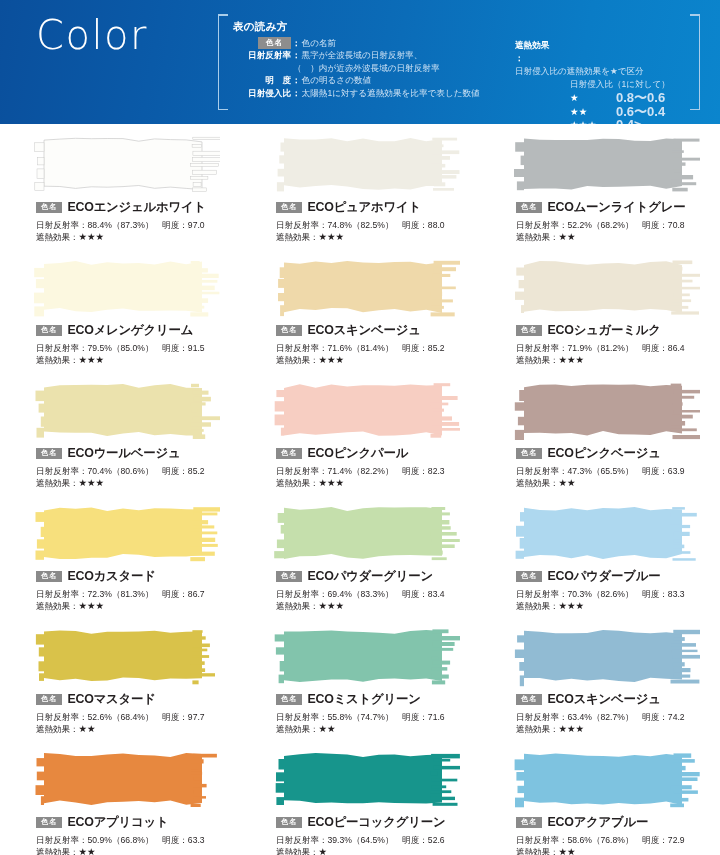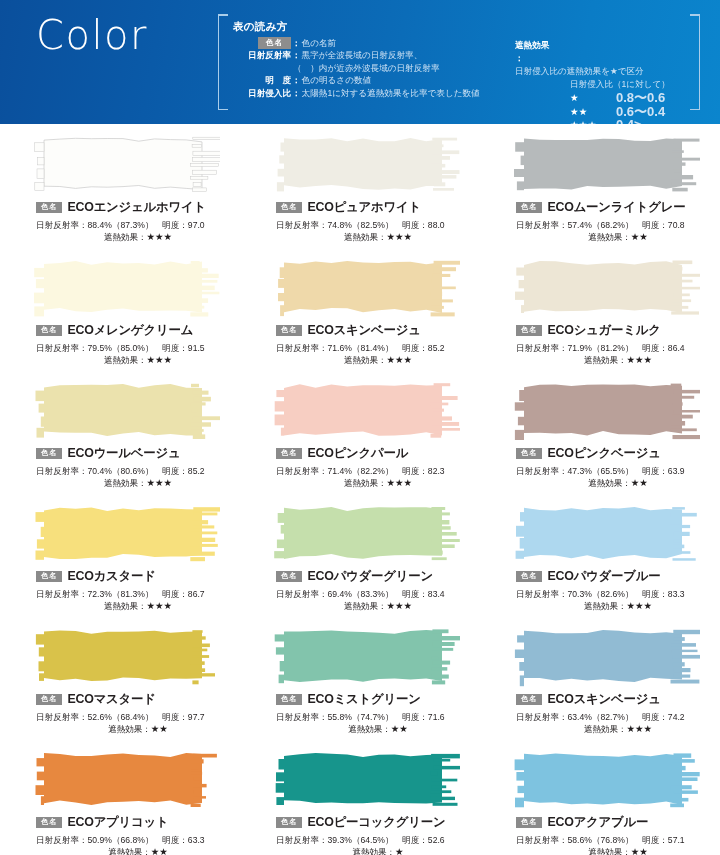--- a/index.html
+++ b/index.html
@@ -136,21 +136,21 @@
   .name-text{
     font-size:12.4px;font-weight:bold;color:#231f20;letter-spacing:-0.2px;
     white-space:nowrap;
     text-align:right;
   }
   .spec1,.spec2{
     margin-left:26px;
     font-size:8.6px;line-height:12px;color:#231f20;white-space:nowrap;
   }
   .spec1{margin-top:4px;}
-  .spec2{letter-spacing:-0.1px;text-align:center;}
+  .spec2{letter-spacing:-0.1px;}
   .spec2 .st{font-size:9.5px;letter-spacing:0px;}
 </style>
 </head>
 <body>
 
 <div class="header">
   <div class="brand">
     <div>Color</div>
   </div>
 
@@ -283,21 +283,21 @@
           <rect x="161.9" y="35.7" width="7.4" height="2.5" fill="#B6BABB"></rect>
           <rect x="159.9" y="41.0" width="21.2" height="4.4" fill="#B6BABB"></rect>
           <rect x="159.8" y="48.2" width="24.4" height="3.0" fill="#B6BABB"></rect>
           <rect x="160.3" y="53.8" width="15.4" height="3.6" fill="#B6BABB"></rect>
     </svg>
       </div>
       <div class="name-line">
         <span class="name-badge">色名</span>
         <span class="name-text">ECOムーンライトグレー</span>
       </div>
-      <div class="spec1">日射反射率：57.4%（68.2%）　明度：70.8</div>
+      <div class="spec1">日射反射率：52.2%（68.2%）　明度：70.8</div>
       <div class="spec2"><span>遮熱効果：</span><span class="st">★★</span></div>
     </div>
     <div class="cell">
       <div class="swatch-wrap">
         <svg viewBox="0 0 188 62" xmlns="http://www.w3.org/2000/svg">
       <path d="M 12.0,7.1 L 27.8,6.0 L 43.6,4.1 L 59.4,7.8 L 75.2,5.2 L 91.0,6.4 L 106.8,6.0 L 122.6,7.5 L 138.4,4.4 L 154.2,7.3 L 170.0,4.4 L 170.0,55.5 L 154.2,53.8 L 138.4,53.4 L 122.6,53.8 L 106.8,53.7 L 91.0,51.5 L 75.2,52.8 L 59.4,55.0 L 43.6,54.3 L 27.8,51.0 L 12.0,52.8 Z" fill="#FCF8E0"></path>
           <rect x="2.2" y="10.9" width="9.8" height="9.3" fill="#FCF8E0"></rect>
           <rect x="3.9" y="22.1" width="8.1" height="9.1" fill="#FCF8E0"></rect>
           <rect x="2.0" y="35.6" width="10.0" height="10.7" fill="#FCF8E0"></rect>
           <rect x="2.3" y="49.4" width="9.7" height="10.0" fill="#FCF8E0"></rect>
@@ -673,16 +673,16 @@
           <rect x="158.2" y="36.2" width="21.5" height="4.1" fill="#7EC3E0"></rect>
           <rect x="161.3" y="41.4" width="24.6" height="3.5" fill="#7EC3E0"></rect>
           <rect x="158.3" y="48.9" width="18.1" height="3.6" fill="#7EC3E0"></rect>
           <rect x="158.2" y="54.5" width="13.8" height="3.7" fill="#7EC3E0"></rect>
     </svg>
       </div>
       <div class="name-line">
         <span class="name-badge">色名</span>
         <span class="name-text">ECOアクアブルー</span>
       </div>
-      <div class="spec1">日射反射率：58.6%（76.8%）　明度：57.1</div>
+      <div class="spec1">日射反射率：58.6%（76.8%）　明度：72.9</div>
       <div class="spec2"><span>遮熱効果：</span><span class="st">★★</span></div>
     </div>
   </div>
 
 </body></html>

